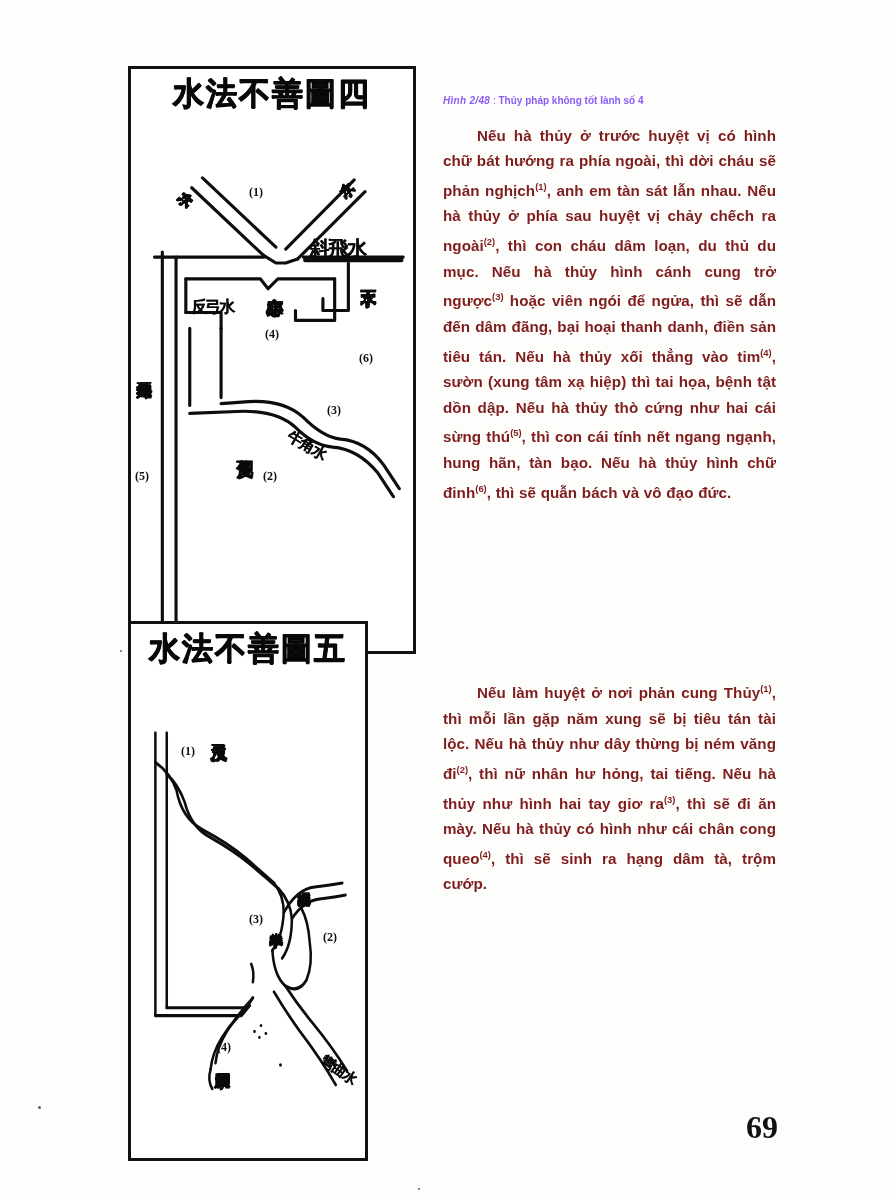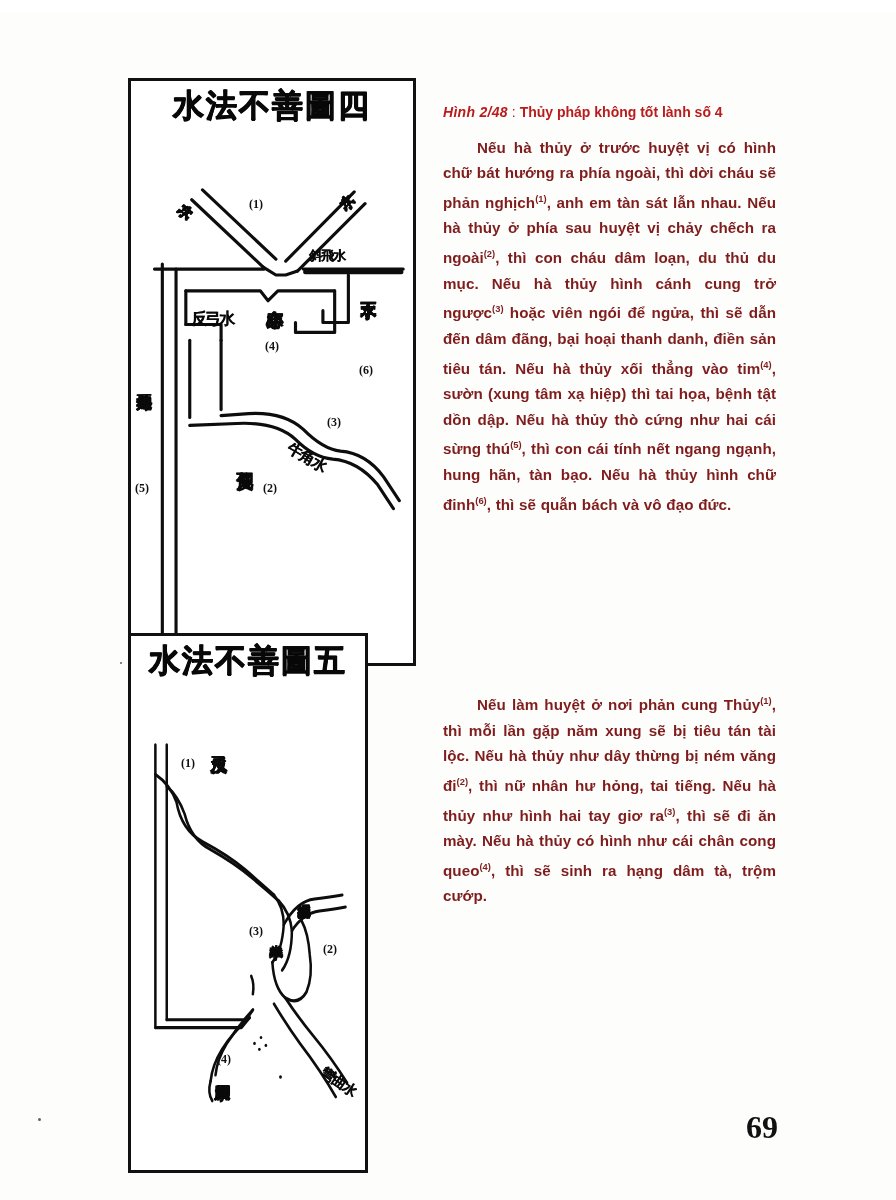--- a/index.html
+++ b/index.html
@@ -8,21 +8,20 @@
     width:896px;height:1200px;
     background:#ffffff;
     font-family:"Liberation Sans", sans-serif;
     position:relative;
     overflow:hidden;
     -webkit-font-smoothing:none;
   }
   .page{
     position:absolute;inset:0;
     background:#fdfdfc;
-    margin-top:12px;
   }
 
   
   .speck{position:absolute;background:#2b2b2b;border-radius:50%;opacity:.75;}
 
   
   .fig-box{
     position:absolute;
     border:3px solid #111;
     background:#fff;
@@ -80,23 +79,23 @@
   
   .textcol{
     position:absolute;
     left:443px;
     width:333px;
   }
   #text-1{top:88px;}
   #text-2{top:676px;}
 
   .caption{
-    font-size:14px;
+    font-size:10px;
     line-height:25.6px;
-    color:#b91c1c;
+    color:#8b5cf6;
     text-align:left;
     margin:0 0 9px 0;
     font-weight:700;
   }
   .caption .hinh{
     font-style:italic;
     font-weight:700;
     letter-spacing:.3px;
   }
   .caption .sep{font-weight:400;}
@@ -177,21 +176,21 @@
         </g>
       </svg>
     </div>
 
     <div class="vlabel" style="left:62px;top:112px;font-size:14px;transform:rotate(42deg);transform-origin:top left;">八字水</div>
 
     <div class="vlabel" style="left:198px;top:112px;font-size:14px;transform:rotate(-42deg);transform-origin:top left;">八字水</div>
 
     <span class="marker" style="left:118px;top:116px;">(1)</span>
 
-    <div class="hlabel" style="left:178px;top:166px;font-size:13px;letter-spacing:-1px;">斜飛水</div>
+    <div class="hlabel" style="left:178px;top:166px;font-size:20px;letter-spacing:-1px;">斜飛水</div>
 
     <div class="vlabel" style="left:230px;top:208px;font-size:16px;">丁字水</div>
     <span class="marker" style="left:228px;top:282px;">(6)</span>
 
     <div class="vlabel" style="left:136px;top:216px;font-size:17px;">穿心水</div>
     <span class="marker" style="left:134px;top:258px;">(4)</span>
 
     <div class="hlabel" style="left:60px;top:228px;font-size:16px;letter-spacing:-2px;">反弓水</div>
 
     <div class="hlabel" style="left:162px;top:358px;font-size:15px;transform:rotate(30deg);transform-origin:top left;letter-spacing:-1px;">牛角水</div>

